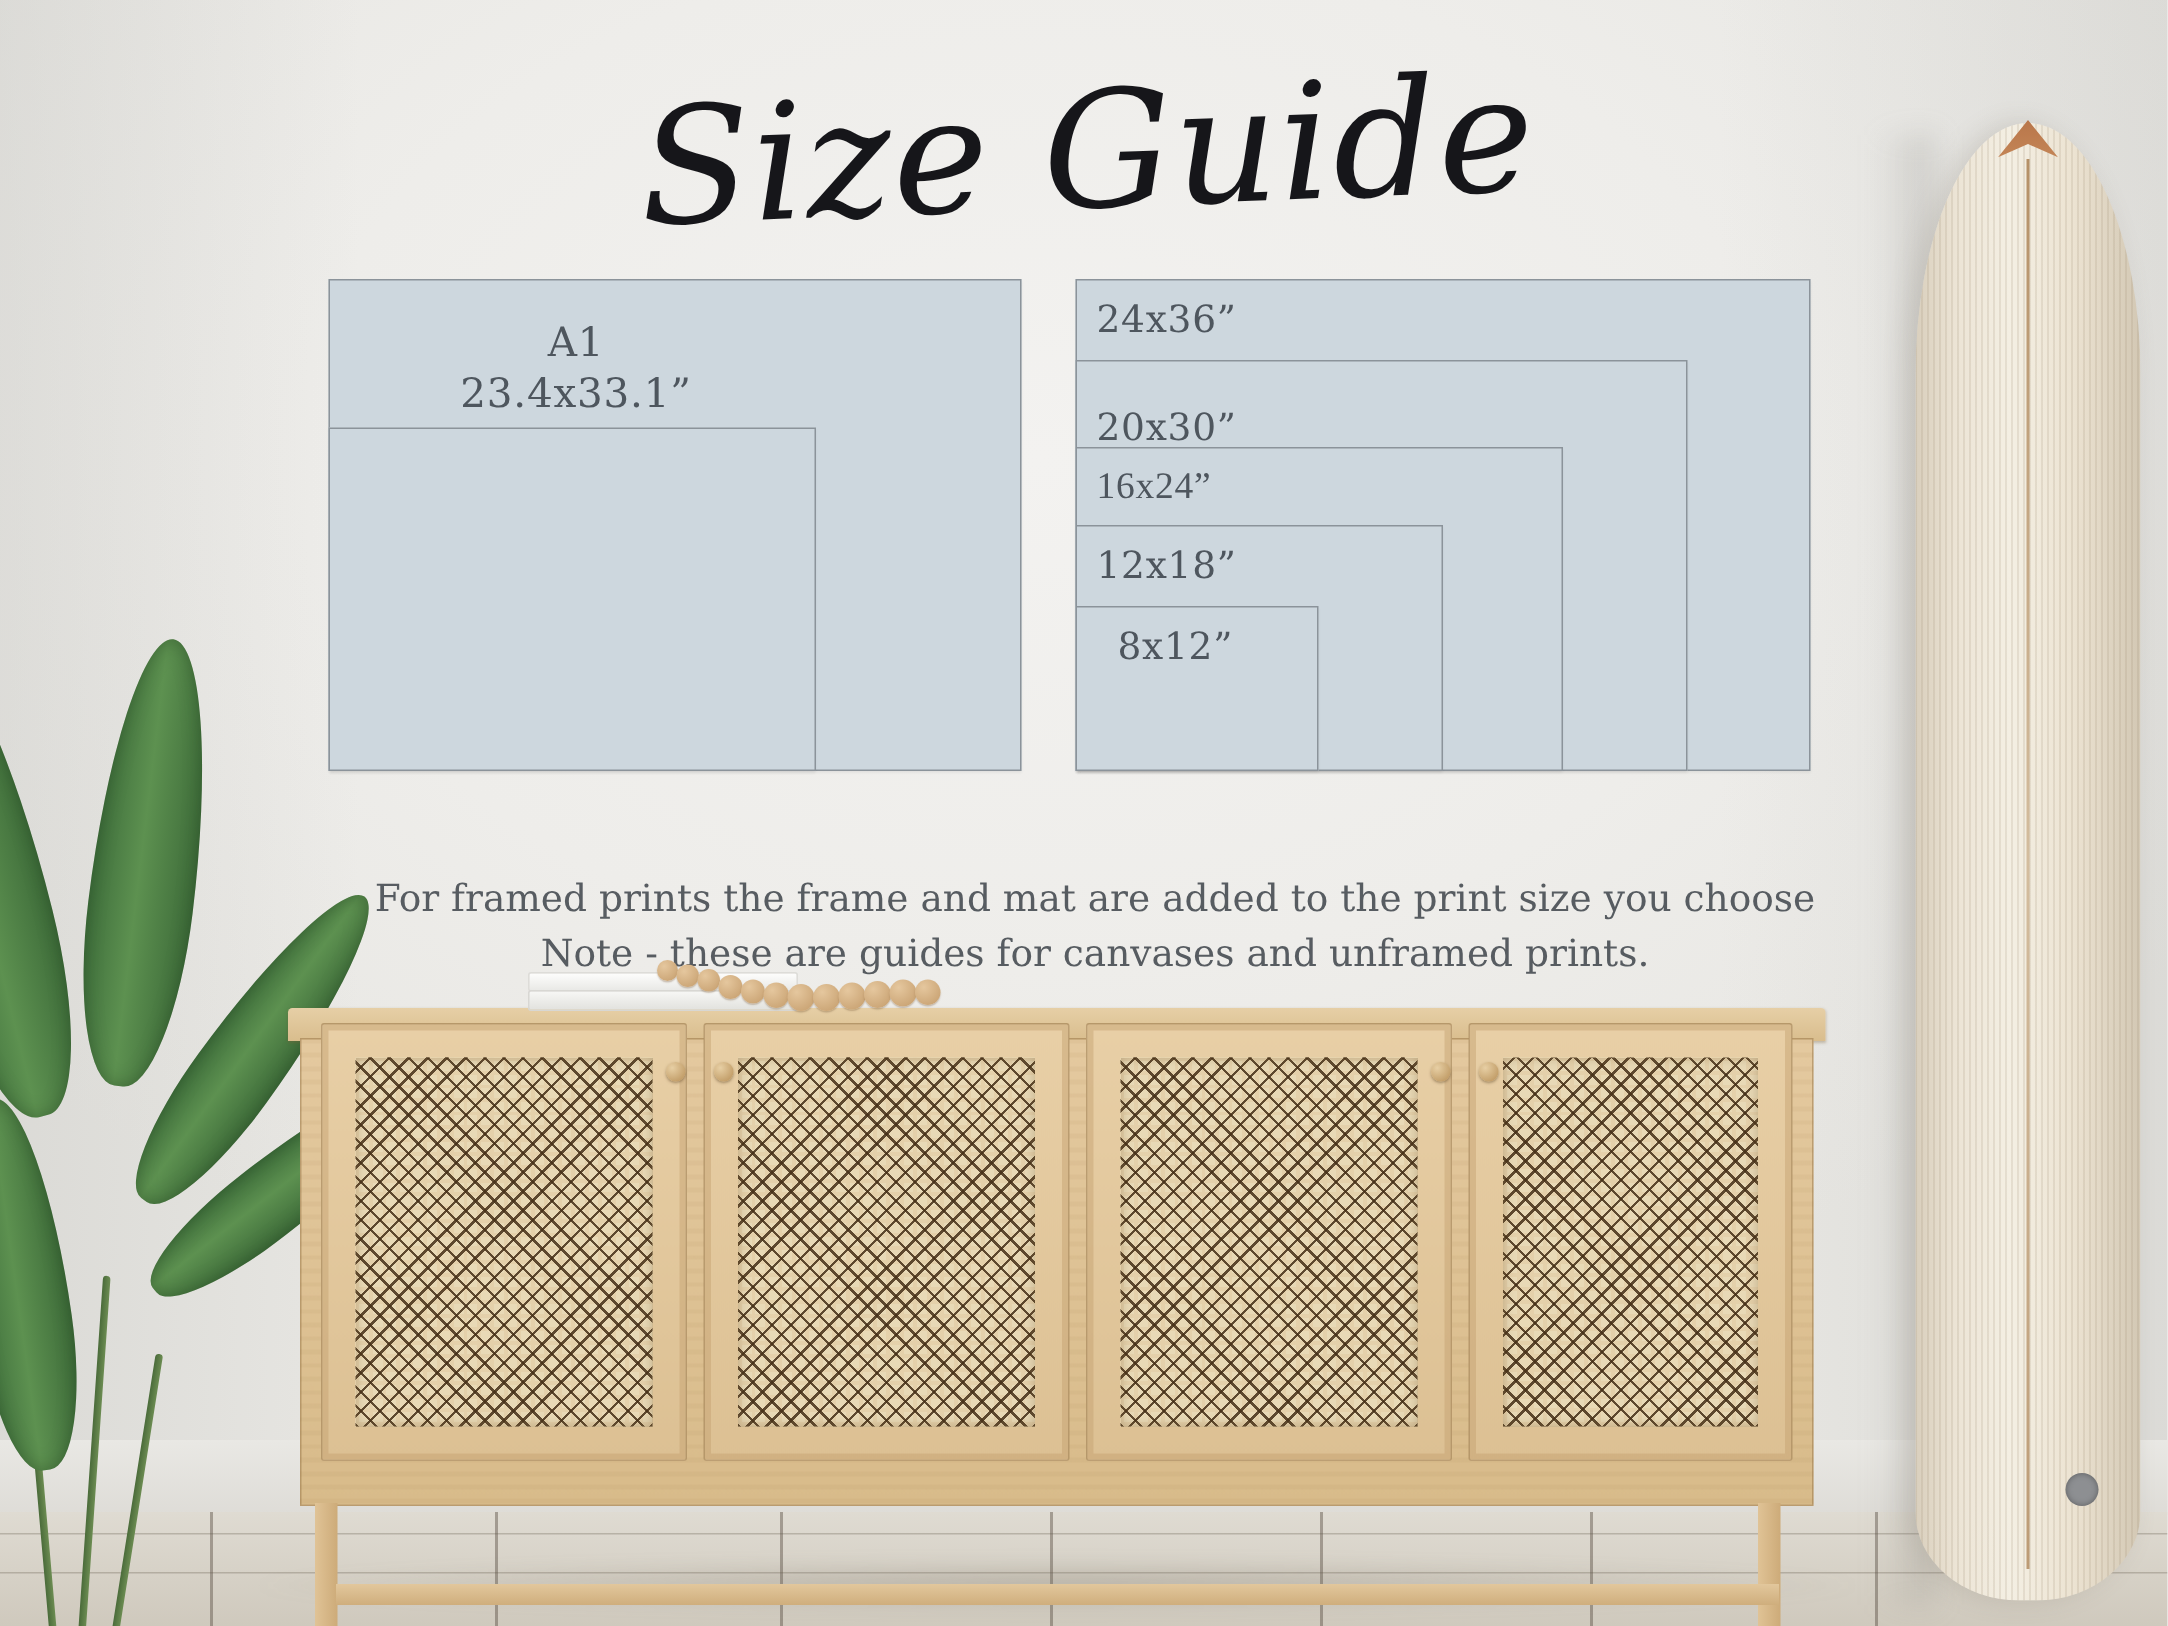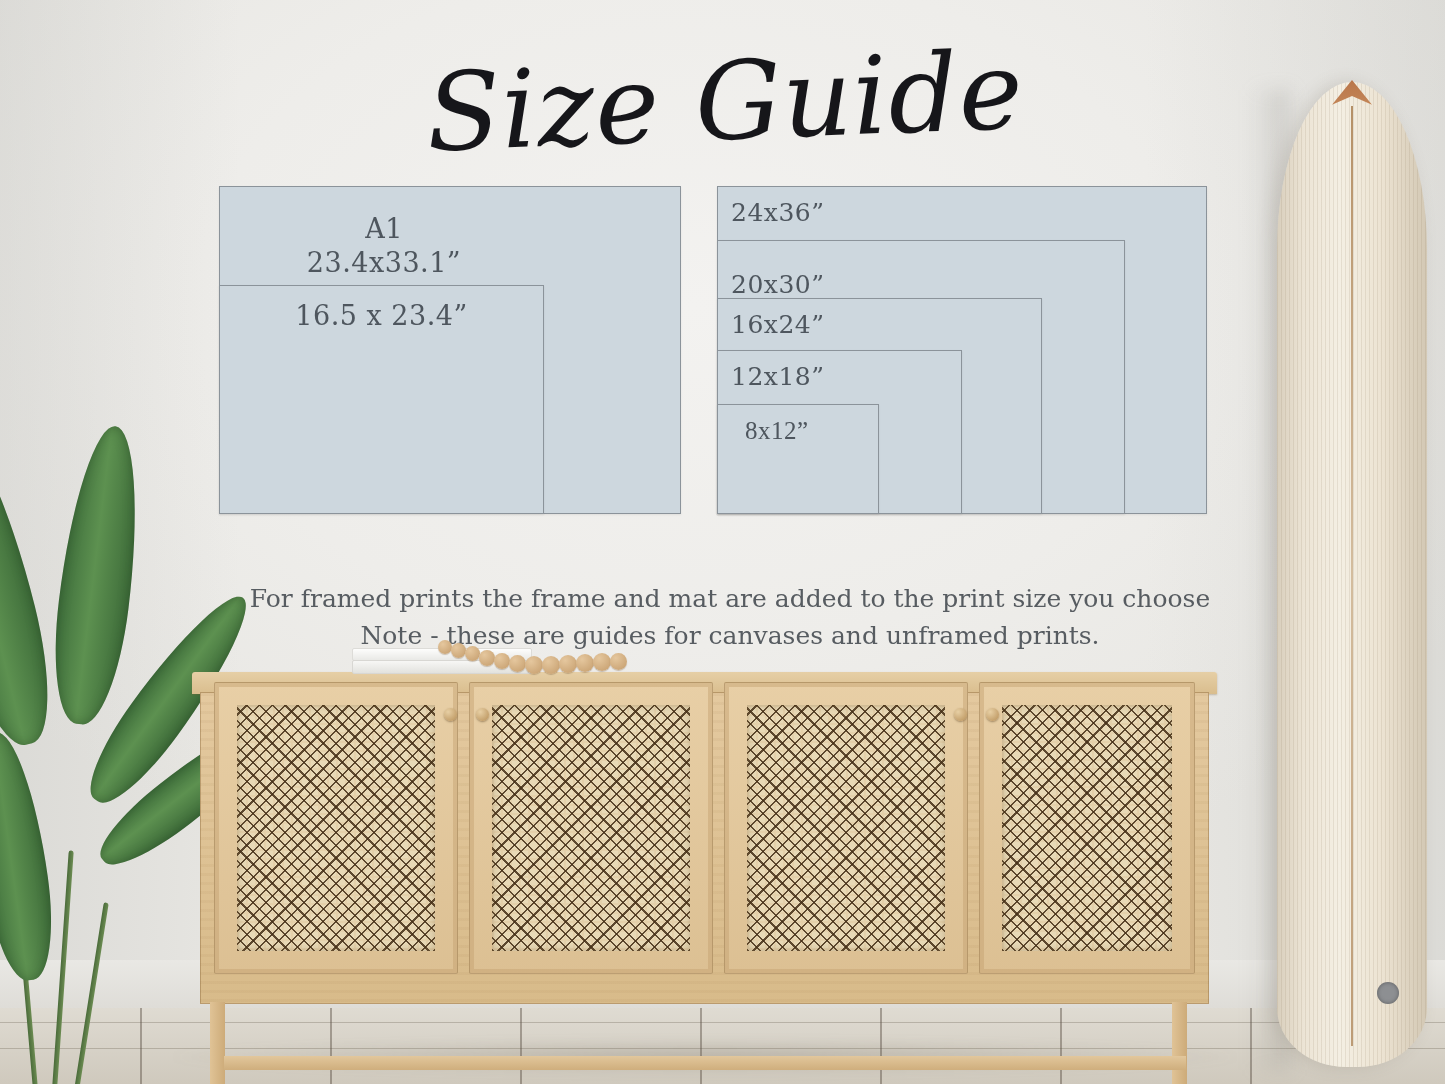--- a/index.html
+++ b/index.html
@@ -67,23 +67,23 @@
   #chart-right{left:717px;top:186px;width:490px;height:328px;}
   #rect-2436{left:0;top:0;width:490px;height:328px;}
   #rect-2030{left:0;top:54px;width:408px;height:274px;}
   #rect-1624{left:0;top:112px;width:325px;height:216px;}
   #rect-1218{left:0;top:164px;width:245px;height:164px;}
   #rect-0812{left:0;top:218px;width:162px;height:110px;}
 
   .rl{left:14px;font-size:25px;line-height:30px;}
   #label-2436{top:12px;}
   #label-2030{top:84px;}
-  #label-1624{top:124px;}
+  #label-1624{top:124px;font-family:Liberation Serif, serif;}
   #label-1218{top:176px;}
-  #label-0812{left:28px;top:230px;font-family:Liberation Serif, serif;}
+  #label-0812{left:28px;top:230px;}
 
   
   .note{
     position:absolute;left:150px;top:580px;width:1160px;
     text-align:center;
     font-family:"DejaVu Serif", serif;
     font-size:25px;line-height:37px;color:#575c61;
   }
 
   
@@ -187,21 +187,20 @@
   <div class="title">Size Guide</div>
 
   <div class="chartbox" id="chart-left">
     <div class="rect" id="rect-a1"></div>
     <div class="rect" id="rect-a2"></div>
     <div class="rect-label" id="label-a1">
       <div>A1</div>
       <div>23.4x33.1”</div>
     </div>
     <div class="rect-label" id="label-a2">
-      <div>16.5 x 23.4”</div>
     </div>
   </div>
 
   <div class="chartbox" id="chart-right">
     <div class="rect" id="rect-2436"></div>
     <div class="rect" id="rect-2030"></div>
     <div class="rect" id="rect-1624"></div>
     <div class="rect" id="rect-1218"></div>
     <div class="rect" id="rect-0812"></div>
     <div class="rect-label rl" id="label-2436">24x36”</div>

